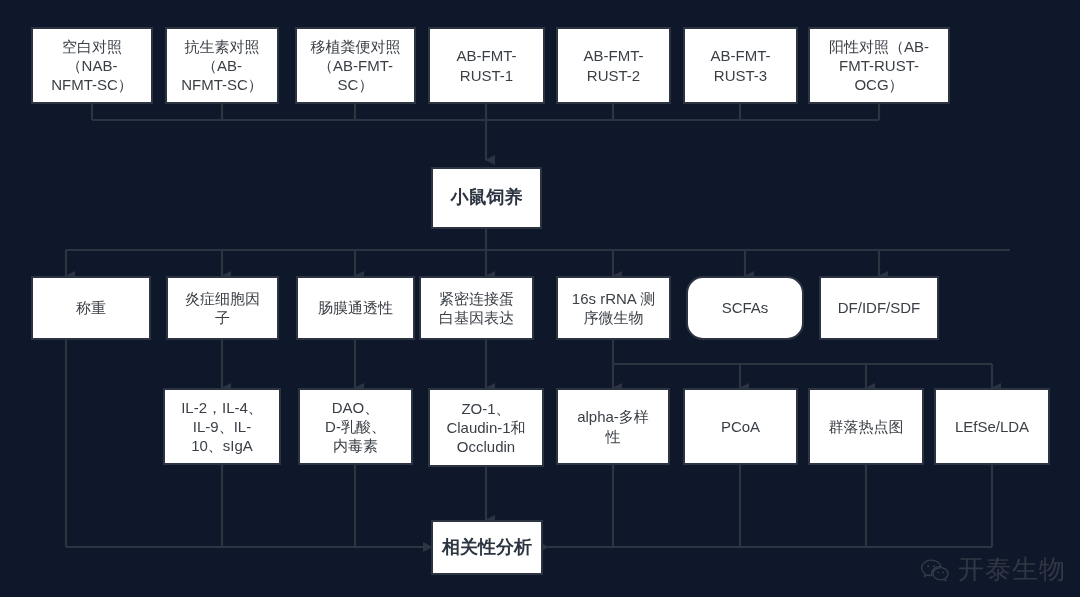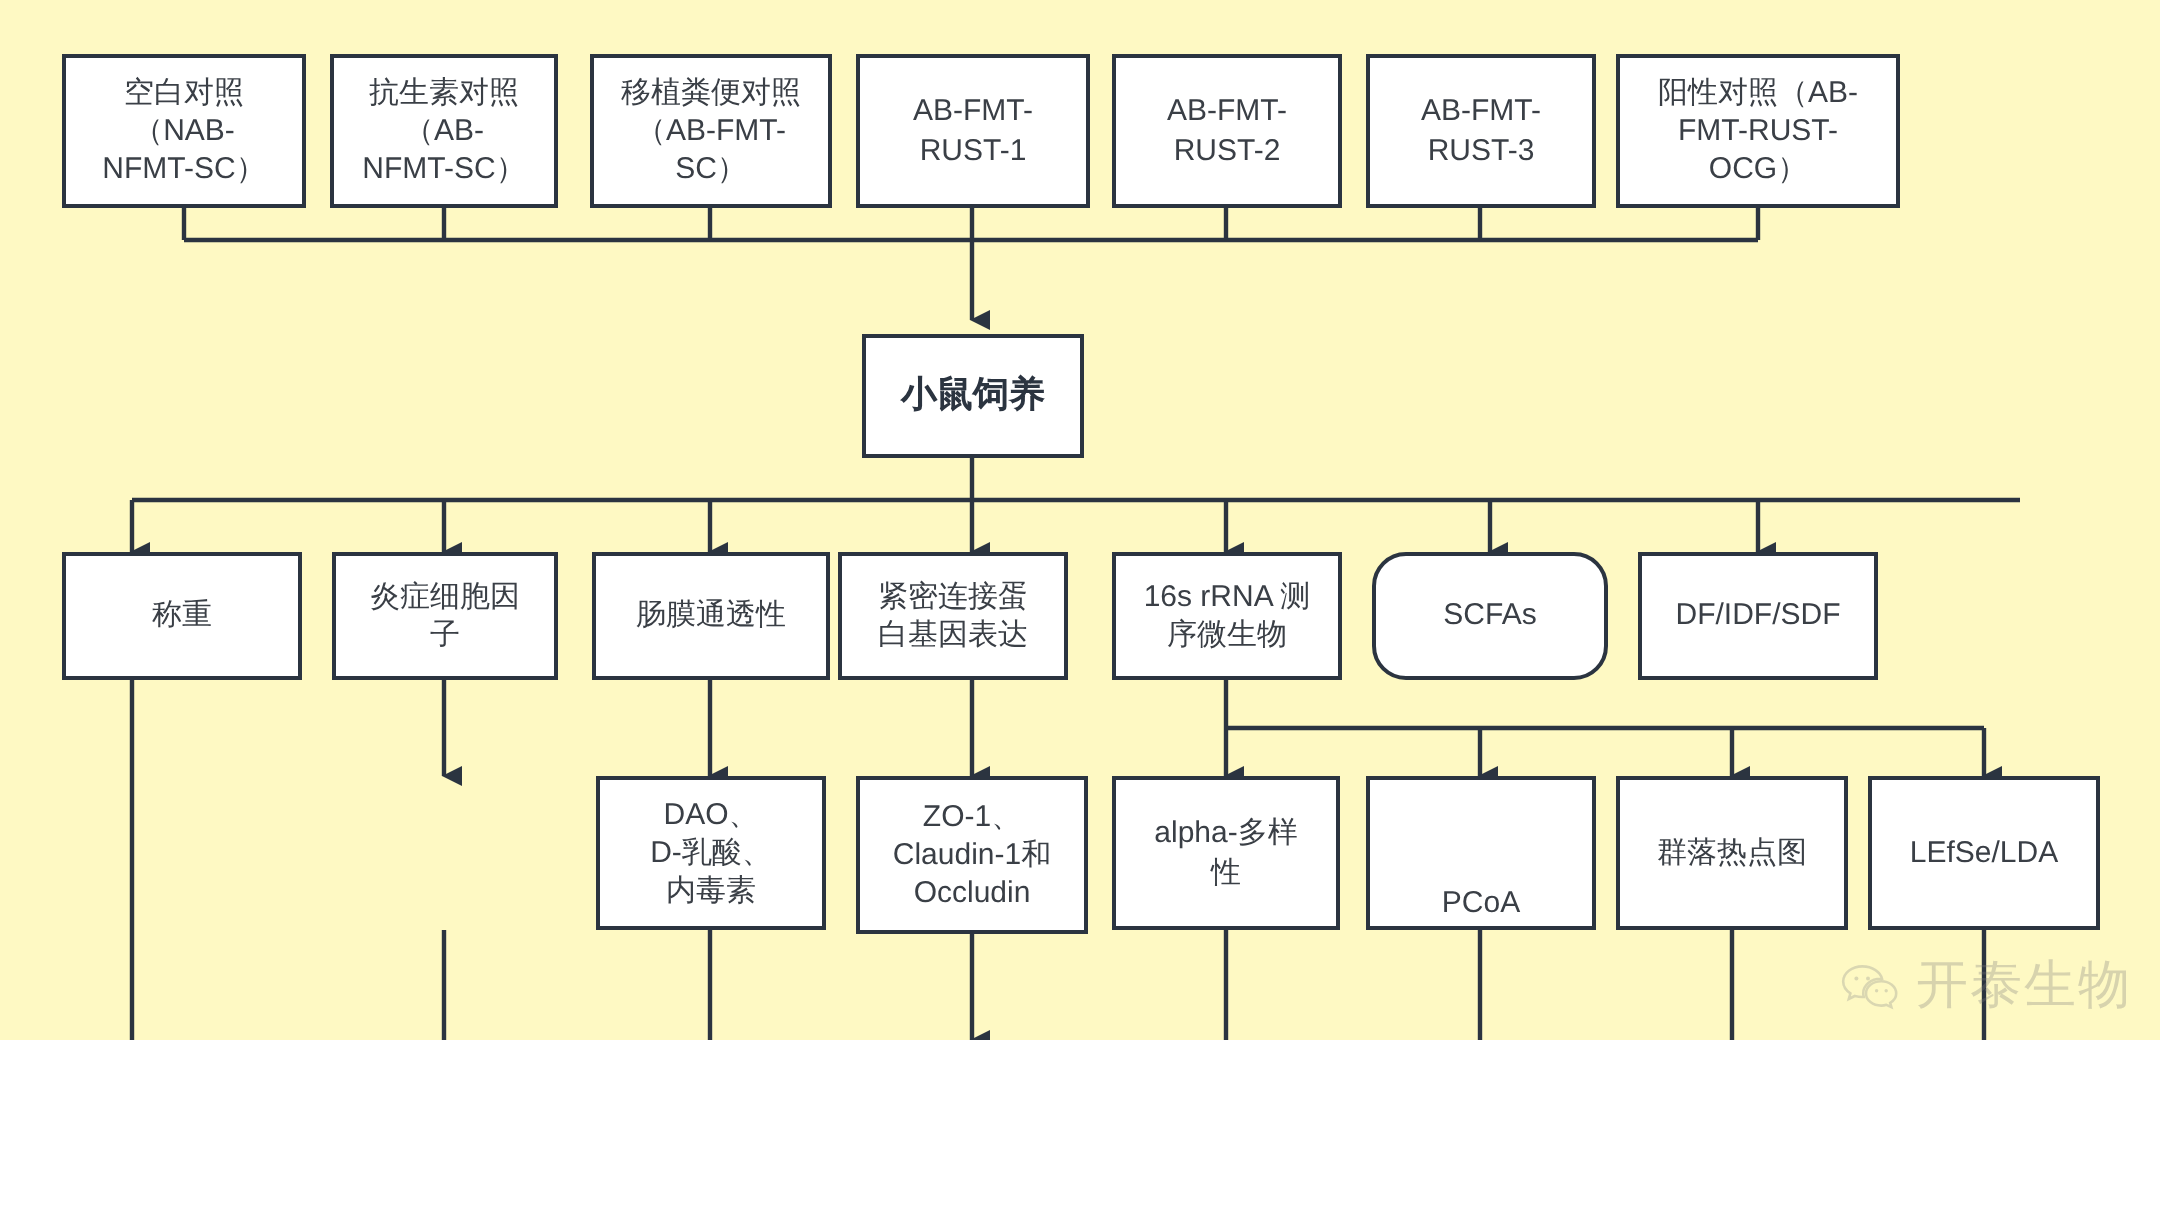--- a/index.html
+++ b/index.html
@@ -4,22 +4,22 @@
 <title>Experimental Design Flowchart</title>
 <style>
   html, body {
     margin: 0;
     padding: 0;
     background: #ffffff;
   }
   #canvas {
     position: relative;
     width: 1080px;
-    height: 520px;
-    background: #fef9c3;
+    height: 597px;
+    background: #0f172a;
     font-family: "Liberation Sans", "DejaVu Sans", sans-serif;
     overflow: hidden;
   }
   .node {
     position: absolute;
     box-sizing: border-box;
     border: 2px solid #2b3440;
     background: #ffffff;
     display: flex;
     align-items: center;
@@ -184,34 +184,37 @@
   </div>
 
   <div class="node" style="left:686px; top:276px; width:118px; height:64px;border-radius:17px;">
     <span>SCFAs</span>
   </div>
 
   <div class="node" style="left:819px; top:276px; width:120px; height:64px;">
     <span>DF/IDF/SDF</span>
   </div>
 
+  <div class="node" style="left:163px; top:388px; width:118px; height:77px;">
+    <span>IL-2，IL-4、<br>IL-9、IL-<br>10、sIgA</span>
+  </div>
 
   <div class="node" style="left:298px; top:388px; width:115px; height:77px;">
     <span>DAO、<br>D-乳酸、<br>内毒素</span>
   </div>
 
   <div class="node" style="left:428px; top:388px; width:116px; height:79px;">
     <span>ZO-1、<br>Claudin-1和<br>Occludin</span>
   </div>
 
   <div class="node" style="left:556px; top:388px; width:114px; height:77px;">
     <span>alpha-多样<br>性</span>
   </div>
 
-  <div class="node" style="left:683px; top:388px; width:115px; height:77px;align-items:flex-end;">
+  <div class="node" style="left:683px; top:388px; width:115px; height:77px;">
     <span>PCoA</span>
   </div>
 
   <div class="node" style="left:808px; top:388px; width:116px; height:77px;">
     <span>群落热点图</span>
   </div>
 
   <div class="node" style="left:934px; top:388px; width:116px; height:77px;">
     <span>LEfSe/LDA</span>
   </div>

